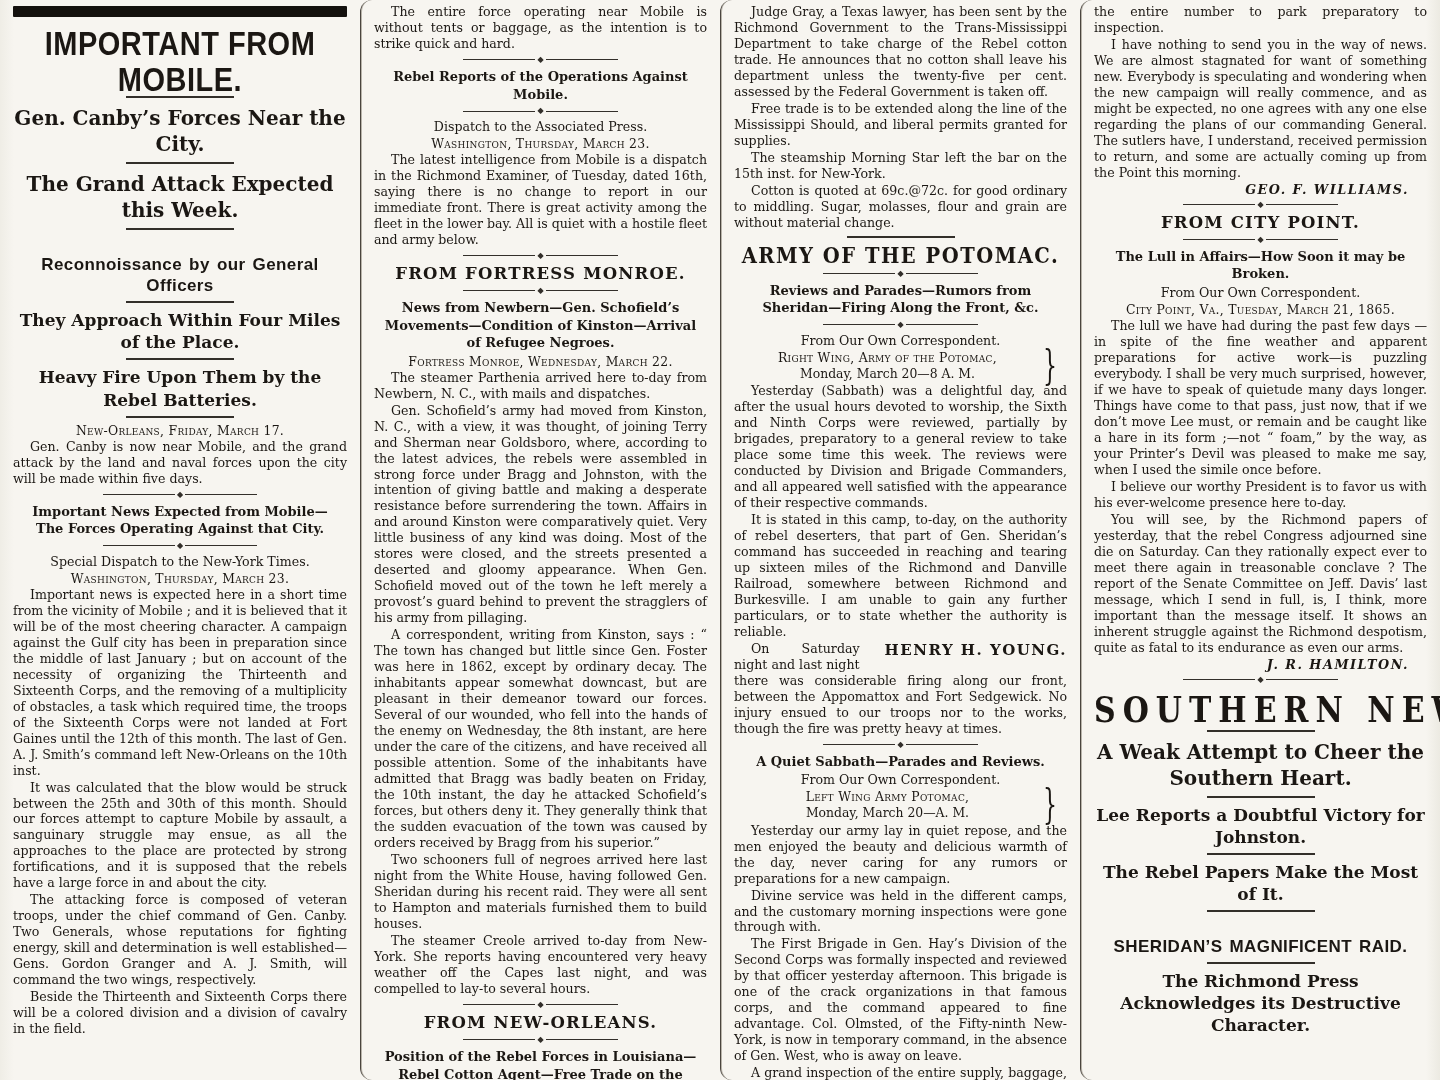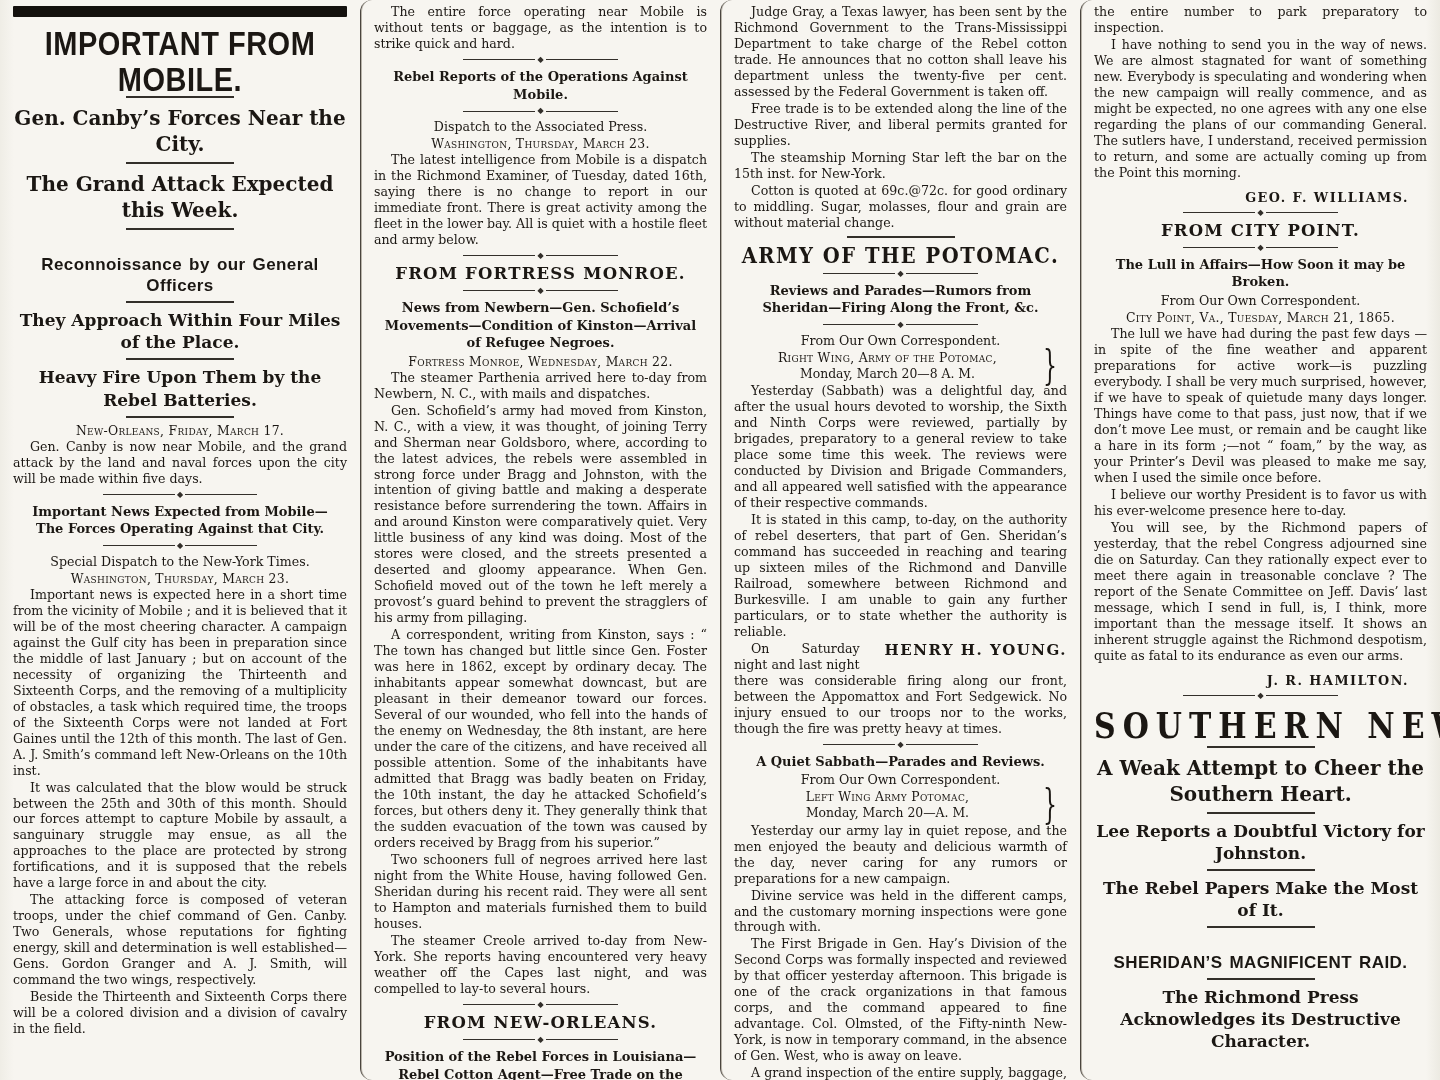--- a/index.html
+++ b/index.html
@@ -50,21 +50,21 @@
   }
   .subhead{font-size:13px;font-weight:bold;text-align:center;line-height:1.35;margin:3px 6px 2px 6px;}
   .credit{font-size:12.6px;text-align:center;margin:2px 0;font-weight:normal;}
   .dateline{font-size:12.4px;text-align:center;margin:1px 0;font-variant:small-caps;letter-spacing:.3px;}
   .para{
     font-size:12.6px;line-height:1.27;text-align:justify;
     text-indent:1.35em;margin:0 0 1px 0;
   }
   .para.flush{text-indent:0;}
   .inline-sig{display:inline-block;float:right;font-weight:bold;letter-spacing:1.5px;font-size:15px;padding-left:8px;}
-  .sig{font-size:12.8px;font-weight:bold;text-align:right;letter-spacing:1.5px;margin:9px 18px 2px 0;}
+  .sig{font-size:12.8px;font-weight:bold;text-align:right;letter-spacing:1.5px;margin:1px 18px 2px 0;font-style:italic;}
   
   .rule{display:flex;justify-content:center;align-items:center;margin:5px 0;}
   .rule-line{display:block;width:108px;height:2px;background:var(--rule);}
   .rulearrow{display:flex;justify-content:center;align-items:center;gap:2px;margin:4px 0;}
   .ra-line{display:block;width:72px;height:1px;background:var(--rule);}
   .ra-diamond{font-family:"DejaVu Sans",sans-serif;font-size:8px;line-height:8px;color:var(--rule);}
   .dlbrace{position:relative;font-size:12.4px;text-align:center;margin:1px 26px 1px 0;line-height:1.3;}
   .dlbrace .dl-line.sc{font-variant:small-caps;letter-spacing:.3px;}
   .brace{
     position:absolute;right:-16px;top:50%;transform:translateY(-50%) scaleY(1.9);
@@ -163,21 +163,21 @@
       <h2 class="blk section">FROM NEW-ORLEANS.</h2>
       <div class="blk rulearrow">
         <span class="ra-line"></span>
         <span class="ra-diamond">◆</span>
         <span class="ra-line"></span>
       </div>
       <h3 class="blk subhead">Position of the Rebel Forces in Louisiana—Rebel Cotton Agent—Free Trade on the Mississippi.</h3>
     </div>
   <div class="col">
       <p class="blk para">Judge Gray, a Texas lawyer, has been sent by the Richmond Government to the Trans-Mississippi Department to take charge of the Rebel cotton trade. He announces that no cotton shall leave his department unless the twenty-five per cent. assessed by the Federal Government is taken off.</p>
-      <p class="blk para">Free trade is to be extended along the line of the Destructive River, and liberal permits granted for supplies.</p>
+      <p class="blk para">Free trade is to be extended along the line of the Mississippi Should, and liberal permits granted for supplies.</p>
       <p class="blk para">The steamship Morning Star left the bar on the 15th inst. for New-York.</p>
       <p class="blk para">Cotton is quoted at 69c.@72c. for good ordinary to middling. Sugar, molasses, flour and grain are without material change.</p>
       <div class="blk rule">
         <span class="rule-line"></span>
       </div>
       <h2 class="blk section lg">ARMY OF THE POTOMAC.</h2>
       <div class="blk rulearrow">
         <span class="ra-line"></span>
         <span class="ra-diamond">◆</span>
         <span class="ra-line"></span>

